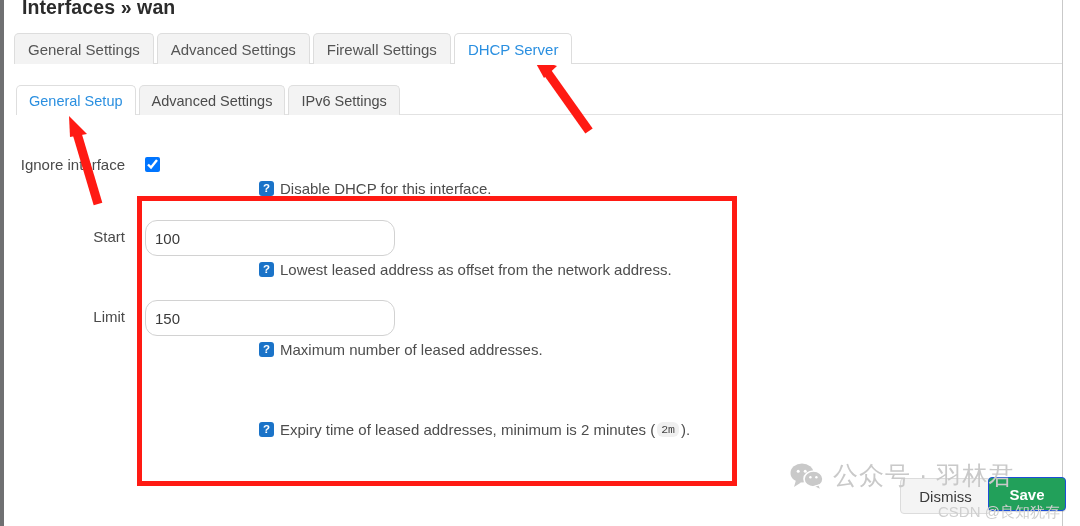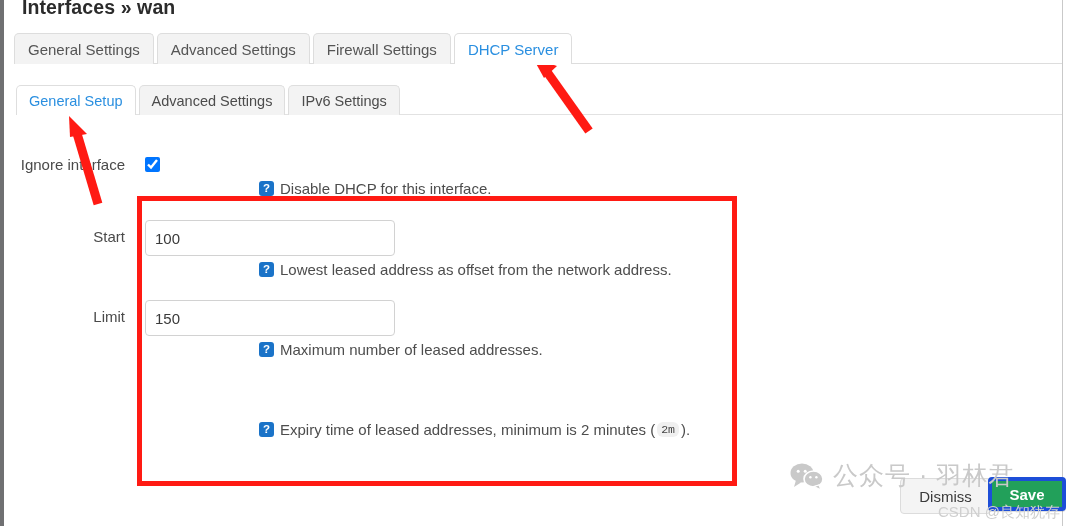--- a/index.html
+++ b/index.html
@@ -163,21 +163,21 @@
   .text-input {
     box-sizing: border-box;
     width: 250px;
     height: 36px;
     padding: 0 9px;
     font-family: "Liberation Sans", sans-serif;
     font-size: 15px;
     color: #3a3a3a;
     background: #ffffff;
     border: 1px solid #d2d2d2;
-    border-radius: 4px;
+    border-radius: 12px;
     outline: none;
   }
 
   
   .cbx {
     width: 15px;
     height: 15px;
     margin: 0;
     vertical-align: middle;
     cursor: pointer;
@@ -252,21 +252,21 @@
     left: 900px; top: 478px;
     width: 91px; height: 36px;
     background: #f4f4f4;
     border: 1px solid #dcdcdc;
     color: #3a3a3a;
   }
   .btn-save {
     left: 988px; top: 477px;
     width: 78px; height: 34px;
     background: #22a05a;
-    border: 4px solid #1d4ed8;
+    border: 1px solid #1d4ed8;
     color: #ffffff;
     font-weight: bold;
     box-shadow: 0 1px 0 rgba(0,0,0,0.12);
   }
 
   
   .wm-wechat {
     position: absolute;
     left: 790px; top: 459px;
     display: flex;

